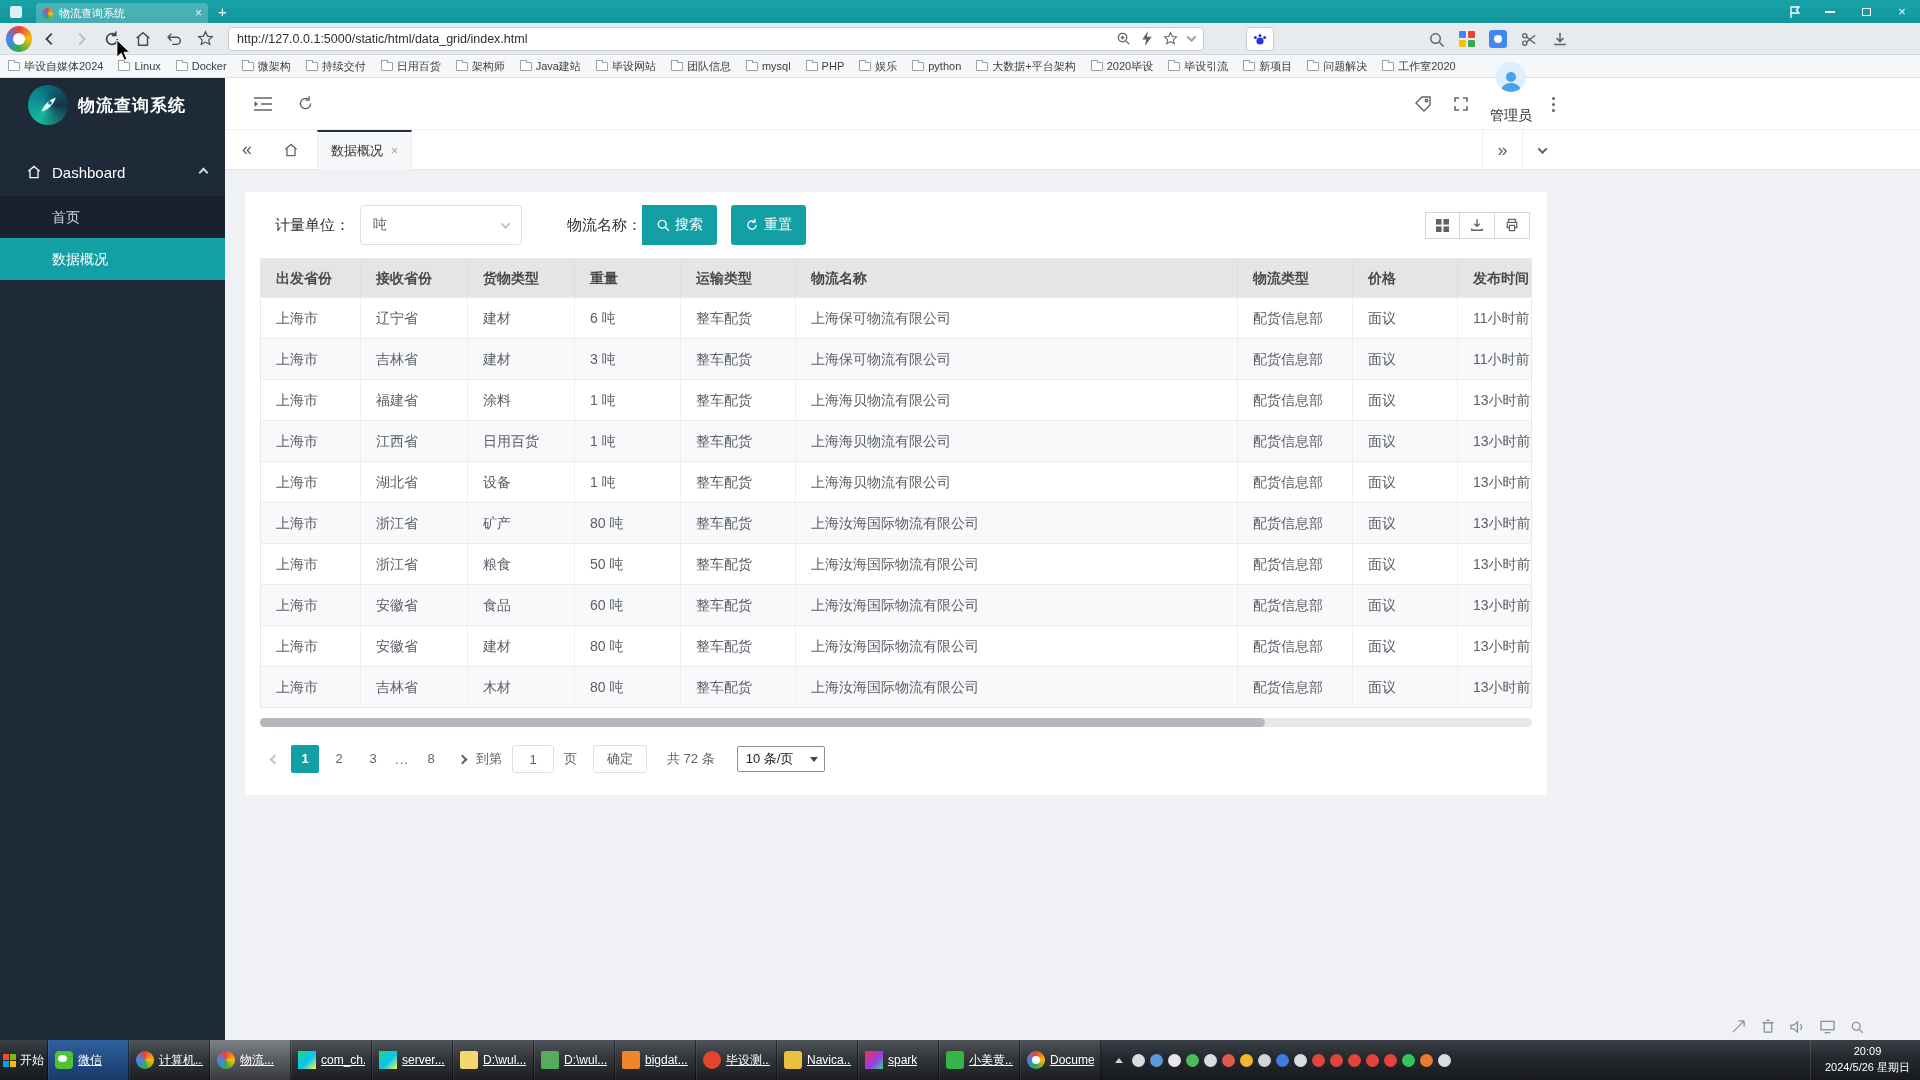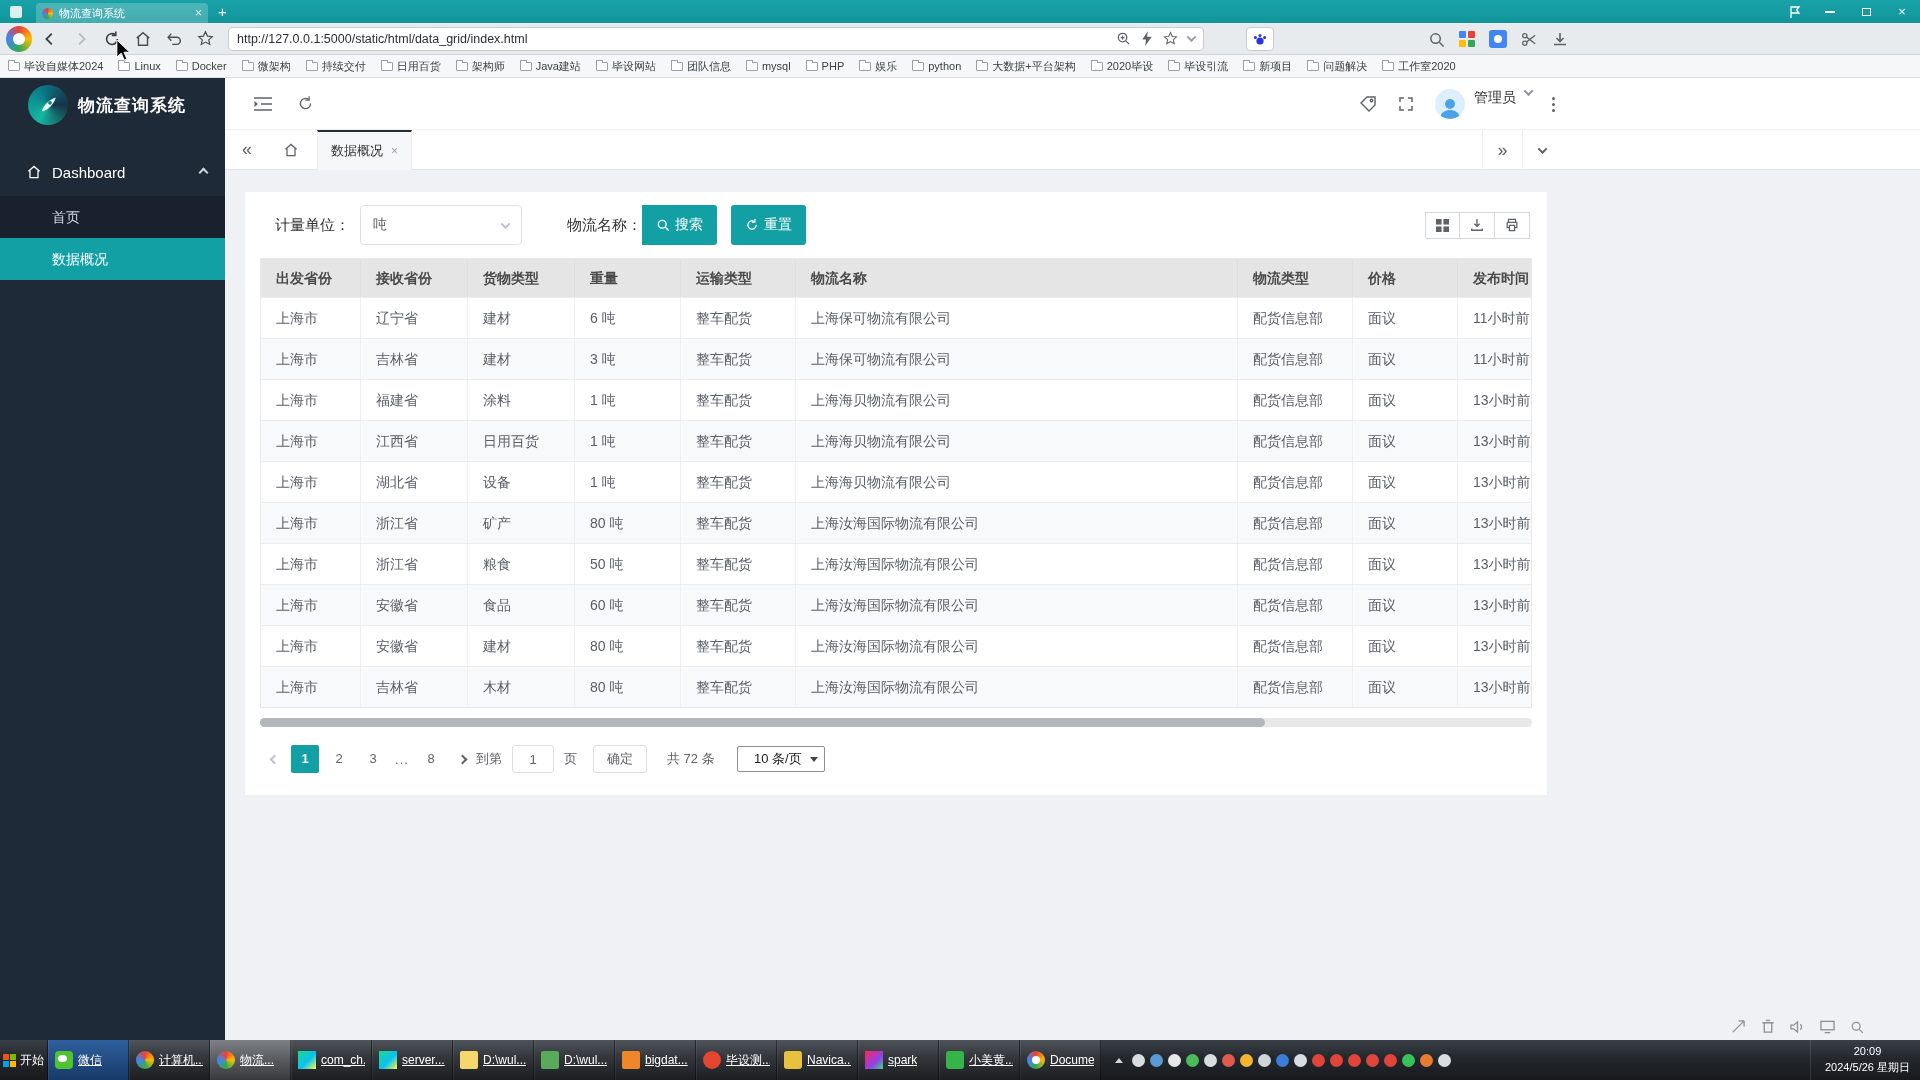--- a/index.html
+++ b/index.html
@@ -71,21 +71,21 @@
   .submenu { background:var(--sidebar2,#18212d); }
   .sub-item { height:42px; line-height:42px; padding-left:52px; font-size:14px; color:#cfd5dc; }
   .sub-item.active { background:var(--accent,#12a0a4); color:#fff; }
 
   .main { position:absolute; left:225px; top:78px; right:0; bottom:40px; background:#eff1f4; }
   .topbar { height:52px; background:#fff; position:relative; display:flex; align-items:center;
     padding-left:28px; gap:24px; border-bottom:1px solid #f0f0f0; }
   .topbar-right { position:absolute; right:365px; top:0; height:52px; display:flex; align-items:center; gap:20px; }
   .avatar { width:30px; height:30px; border-radius:50%; background:#ddeffd; overflow:hidden;
     display:flex; align-items:flex-end; justify-content:center; }
-  .user-wrap { display:flex; gap:9px; }
+  .user-wrap { display:flex; align-items:center; gap:15px;flex-direction:column; }
   .user-name { font-size:14px; color:#303133; }
   .kebab { display:flex; flex-direction:column; gap:3px; }
   .kebab i { width:3px; height:3px; border-radius:50%; background:#5f6368; }
 
   .tagsbar { height:40px; background:#fff; border-bottom:1px solid #e2e5e8; display:flex;
     align-items:center; position:relative; }
   .tag-cell { width:44px; height:40px; display:flex; align-items:center; justify-content:center;
     color:#5f6368; font-size:18px; }
   .page-tab { height:40px; display:flex; align-items:center; gap:8px; padding:0 13px; margin-left:4px;
     background:#f6f7f8; border-top:2px solid #222e3c; border-left:1px solid #ececec; border-right:1px solid #ececec;
@@ -150,21 +150,21 @@
   .page-num.active { background:var(--accent,#12a0a4); color:#fff; border-radius:2px; font-weight:bold; }
   .page-ellipsis { min-width:24px; text-align:center; color:#606266; letter-spacing:1px; }
   .pg-text { margin:0 6px; }
   .pg-text.first { margin-left:0; }
   .pg-input { width:42px; height:28px; border:1px solid #dcdfe6; border-radius:3px; text-align:center;
     font-size:13px; color:#606266; margin:0 4px; }
   .pg-confirm { height:28px; padding:0 13px; border:1px solid #dcdfe6; border-radius:3px; background:#fff;
     color:#606266; font-size:13px; margin-left:10px; }
   .pg-total { margin-left:20px; }
   .pg-size { margin-left:22px; height:26px; min-width:88px; border:1px solid #8a8f94; border-radius:2px;
-    background:#fff; display:flex; align-items:center; justify-content:flex-end; padding:0 6px 0 8px;
+    background:#fff; display:flex; align-items:center; justify-content:space-between; padding:0 6px 0 8px;
     font-size:13px; color:#202124; }
   .sel-tri { width:0; height:0; border-left:4px solid transparent; border-right:4px solid transparent;
     border-top:5px solid #444; margin-left:8px; }
 
   
   .quicktools { position:absolute; right:56px; bottom:46px; display:flex; gap:15px; align-items:center; }
 
   
   .taskbar { position:absolute; bottom:0; left:0; right:0; height:40px;
     background:linear-gradient(180deg,#3a4047,var(--taskbar,#24282d) 45%,#17191c);

